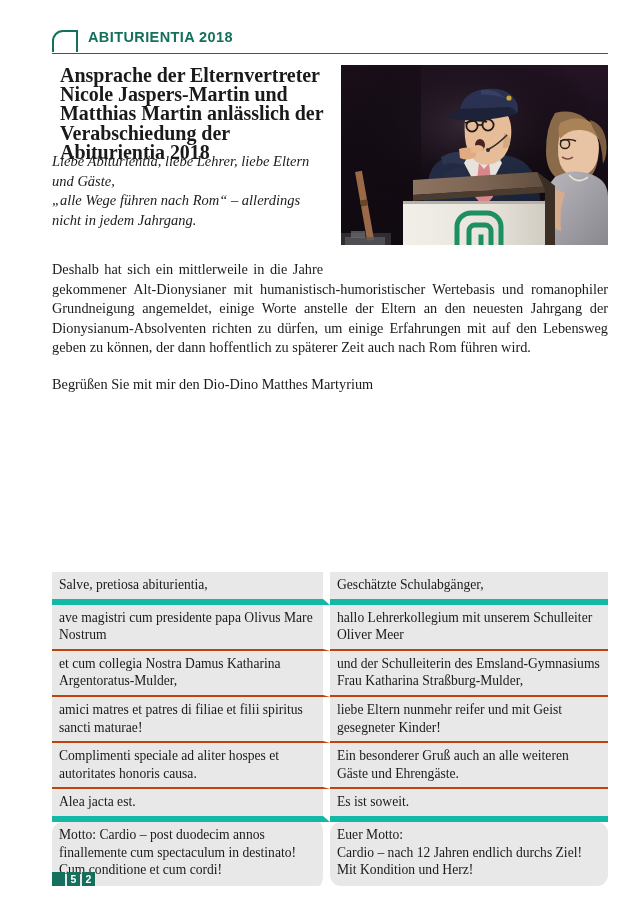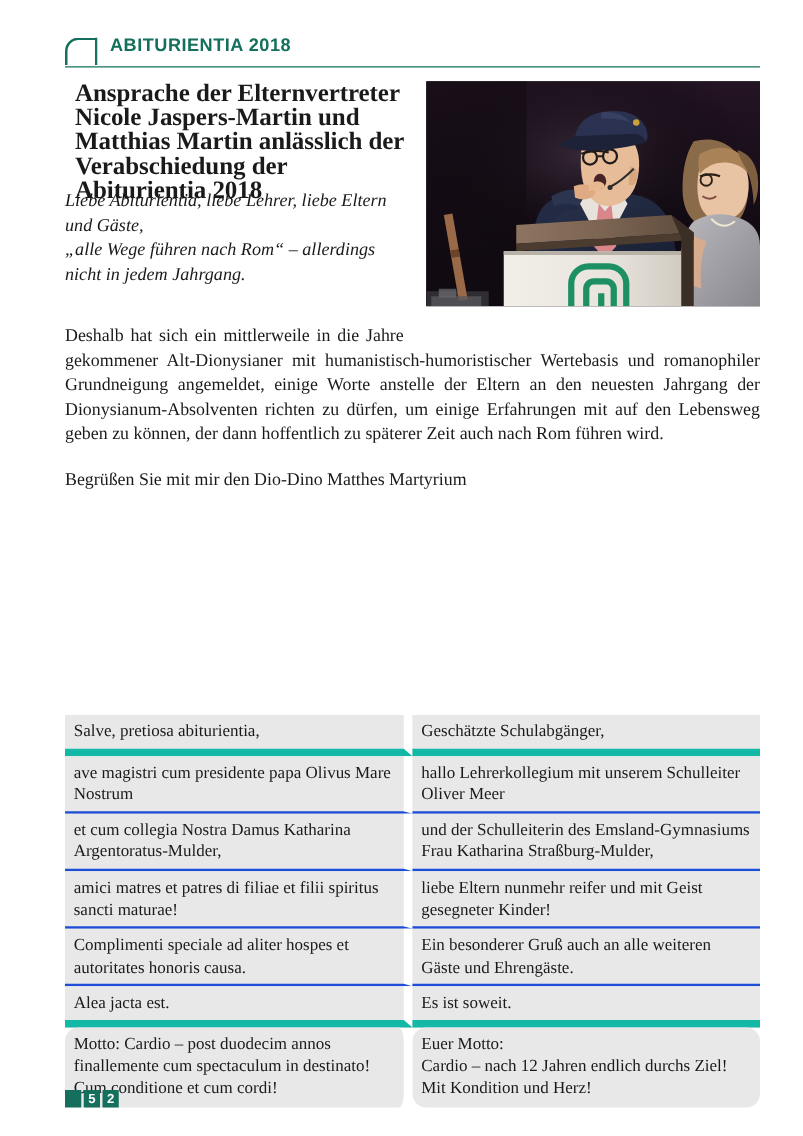--- a/index.html
+++ b/index.html
@@ -130,21 +130,21 @@
     width: 556px;
     border-collapse: separate;
     border-spacing: 0;
     font-size: 13.6px;
     line-height: 17.6px;
   }
   .tbl tr > td {
     background: #e8e8e8;
     vertical-align: top;
     padding: 4px 7px 5px 7px;
-    border-bottom: 2px solid #1d4ed8;
+    border-bottom: 2px solid #c2410c;
     width: 50%;
     box-sizing: border-box;
   }
   .tbl tr > td.col-left {
     border-right: 7px solid #ffffff;
   }
   .tbl tr.tall > td {
     padding-bottom: 7px;
   }
   .tbl tr.gap > td {

